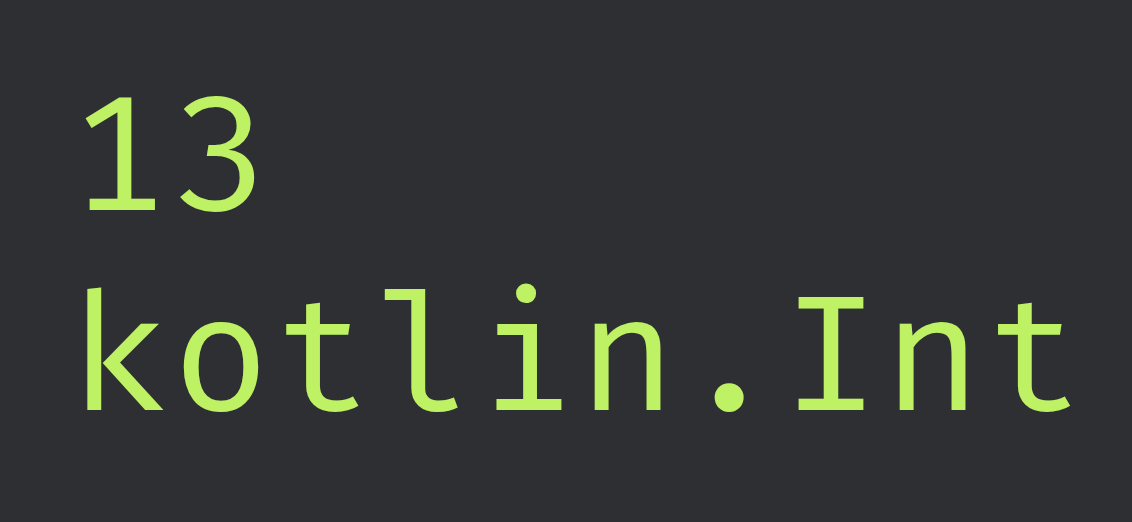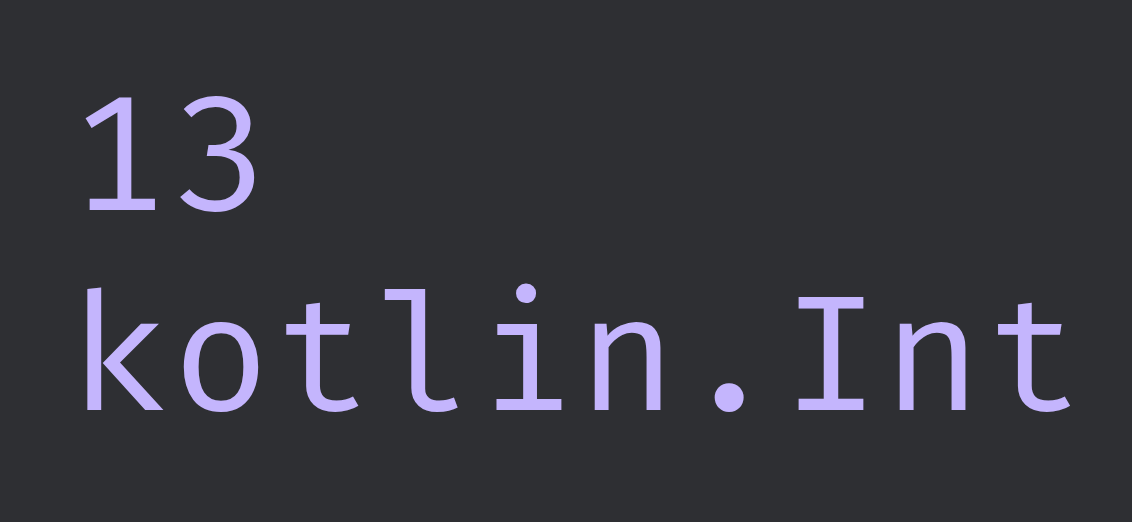--- a/index.html
+++ b/index.html
@@ -12,21 +12,21 @@
       height: 522px;
       background-color: #2e2f33;
       font-family: 'Fira Code', 'Consolas', 'Monaco', 'Courier New', monospace;
       display: flex;
       flex-direction: column;
       justify-content: center;
       padding-left: 70px;
       overflow: hidden;
     }
     .output-line {
-      color: #c4b5fd;
+      color: #bef264;
       font-size: 160px;
       line-height: 1.25;
       font-weight: 400;
       letter-spacing: 0.02em;
       white-space: nowrap;
     }
   </style>
 </head>
 <body>
 

